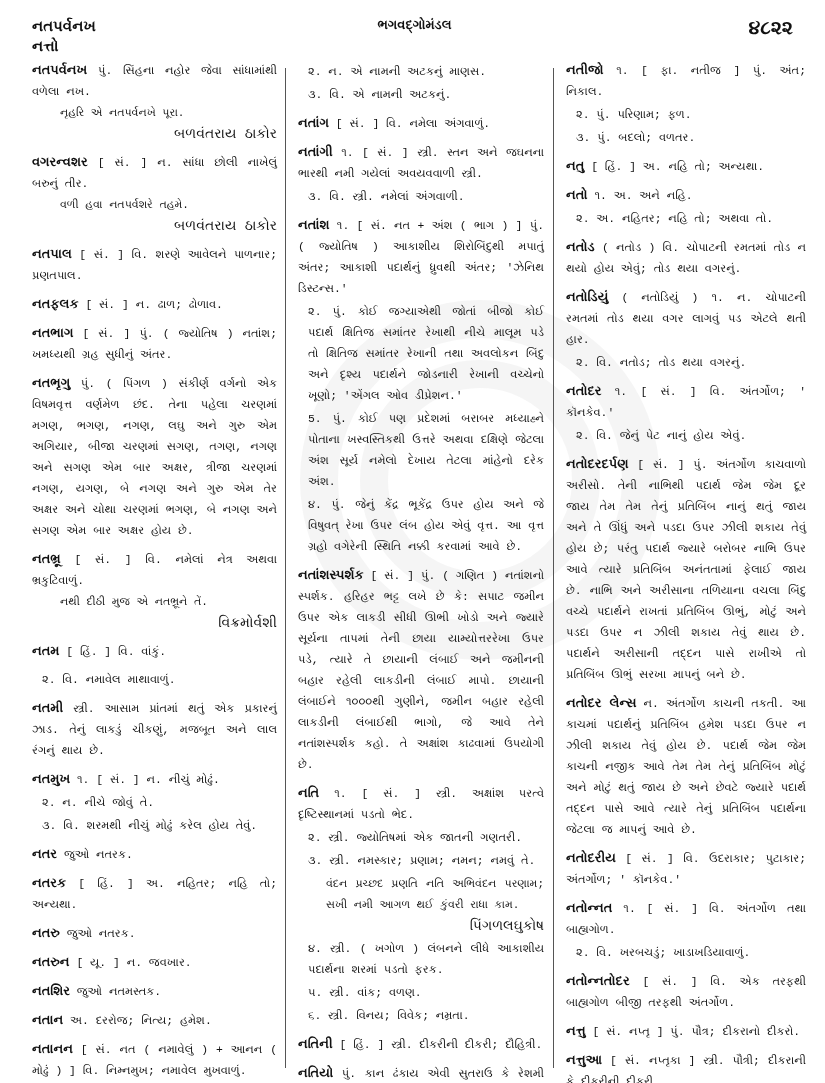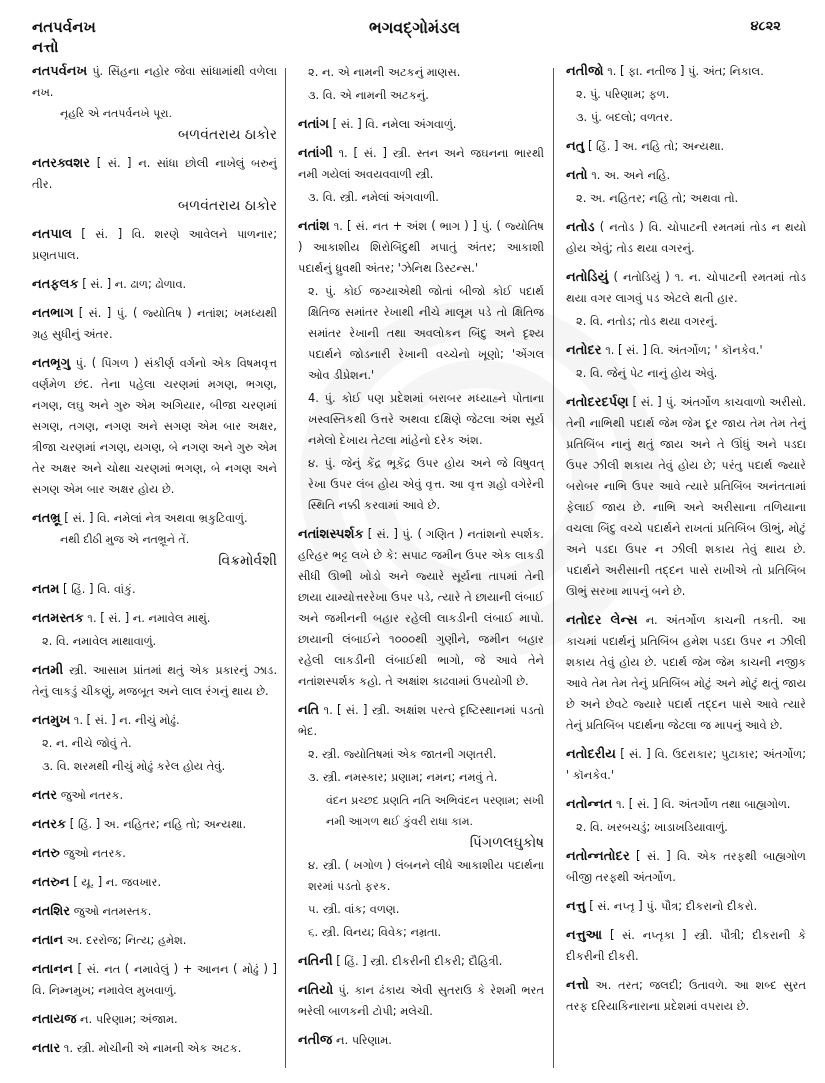--- a/index.html
+++ b/index.html
@@ -1,24 +1,24 @@
 <!DOCTYPE html>
 <html><head>
 <meta charset="utf-8">
 <style>
   html,body{margin:0;padding:0;background:#ffffff;}
   body{width:825px;height:1083px;overflow:hidden;position:relative;font-family:"DejaVu Sans",sans-serif;color:#111;}
-  .page{position:absolute;left:0;top:0;width:825px;height:1083px;}
+  .page{position:absolute;left:0;top:0;width:825px;height:1083px;font-family:Liberation Mono, monospace;}
   .watermark{position:absolute;left:300px;top:300px;width:360px;height:360px;border-radius:50%;border:38px solid rgba(200,200,200,0.18);box-sizing:border-box;pointer-events:none;}
   .watermark.inner{left:360px;top:360px;width:240px;height:240px;border-width:28px;}
   .hdr{position:absolute;top:18px;left:32px;right:28px;height:36px;}
   .hdr .guide-top{position:absolute;left:0;top:0;font-size:15px;font-weight:bold;}
   .hdr .guide-bottom{position:absolute;left:0;top:20px;font-size:15px;font-weight:bold;}
-  .hdr .title{position:absolute;left:0;right:0;top:0;text-align:center;font-size:16px;font-weight:bold;}
-  .hdr .pageno{position:absolute;right:16px;top:0;font-size:13px;font-weight:bold;}
+  .hdr .title{position:absolute;left:0;right:0;top:0;text-align:center;font-size:13px;font-weight:bold;}
+  .hdr .pageno{position:absolute;right:4px;top:0;font-size:19px;font-weight:bold;}
   .col{position:absolute;top:60px;font-size:11.4px;line-height:21px;}
   .col1{left:32px;width:245px;}
   .col2{left:298px;width:246px;}
   .col3{left:566px;width:240px;}
   .rule{position:absolute;top:68px;width:1px;background:#555;}
   .rule1{left:285px;height:1000px;}
   .rule2{left:553px;height:1000px;}
   .entry{margin:0 0 7px 0;text-align:justify;}
   .hw{font-weight:bold;font-size:13px;}
   .sub{padding-left:10px;margin:2px 0;}
@@ -42,21 +42,22 @@
   <div class="rule rule1"></div>
   <div class="rule rule2"></div>
 
   <div class="col col1">
       <div class="entry">
         <div><span class="hw">નતપર્વનખ</span> <span>પું. સિંહના નહોર જેવા સાંધામાંથી વળેલા નખ.</span></div>
         <div class="quote">નૃહરિ એ નતપર્વનખે પૂરા.</div>
         <div class="cite">બળવંતરાય ઠાકોર</div>
       </div>
       <div class="entry">
-        <div><span class="hw">નતરક્વશર</span> <span>[ સં. ] ન. સાંધા છોલી નાખેલું બરુનું તીર.</span></div>
+        <div><span class="hw">વગરન્વશર</span> <span>[ સં. ] ન. સાંધા છોલી નાખેલું બરુનું તીર.</span></div>
+        <div class="quote">વળી હવા નતપર્વશરે તહમે.</div>
         <div class="cite">બળવંતરાય ઠાકોર</div>
       </div>
       <div class="entry">
         <div><span class="hw">નતપાલ</span> <span>[ સં. ] વિ. શરણે આવેલને પાળનાર; પ્રણતપાલ.</span></div>
       </div>
       <div class="entry">
         <div><span class="hw">નતફલક</span> <span>[ સં. ] ન. ઢાળ; ઢોળાવ.</span></div>
       </div>
       <div class="entry">
         <div><span class="hw">નતભાગ</span> <span>[ સં. ] પું. ( જ્યોતિષ ) નતાંશ; ખમધ્યથી ગ્રહ સુધીનું અંતર.</span></div>
@@ -66,21 +67,20 @@
       </div>
       <div class="entry">
         <div><span class="hw">નતભ્રૂ</span> <span>[ સં. ] વિ. નમેલાં નેત્ર અથવા ભ્રકુટિવાળું.</span></div>
         <div class="quote">નથી દીઠી મુજ એ નતભ્રૂને તેં.</div>
         <div class="cite">વિક્રમોર્વશી</div>
       </div>
       <div class="entry">
         <div><span class="hw">નતમ</span> <span>[ હિં. ] વિ. વાંકું.</span></div>
       </div>
       <div class="entry">
-        <div><span class="hw">નતમસ્તક</span> <span>૧. [ સં. ] ન. નમાવેલ માથું.</span></div>
         <div class="sub">૨. વિ. નમાવેલ માથાવાળું.</div>
       </div>
       <div class="entry">
         <div><span class="hw">નતમી</span> <span>સ્ત્રી. આસામ પ્રાંતમાં થતું એક પ્રકારનું ઝાડ. તેનું લાકડું ચીકણું, મજબૂત અને લાલ રંગનું થાય છે.</span></div>
       </div>
       <div class="entry">
         <div><span class="hw">નતમુખ</span> <span>૧. [ સં. ] ન. નીચું મોઢું.</span></div>
         <div class="sub">૨. ન. નીચે જોવું તે.</div>
         <div class="sub">૩. વિ. શરમથી નીચું મોઢું કરેલ હોય તેવું.</div>
       </div>
@@ -120,21 +120,21 @@
       <div class="entry">
         <div><span class="hw">નતાંગ</span> <span>[ સં. ] વિ. નમેલા અંગવાળું.</span></div>
       </div>
       <div class="entry">
         <div><span class="hw">નતાંગી</span> <span>૧. [ સં. ] સ્ત્રી. સ્તન અને જઘનના ભારથી નમી ગયેલાં અવયવવાળી સ્ત્રી.</span></div>
         <div class="sub">૩. વિ. સ્ત્રી. નમેલાં અંગવાળી.</div>
       </div>
       <div class="entry">
         <div><span class="hw">નતાંશ</span> <span>૧. [ સં. નત + અંશ ( ભાગ ) ] પું. ( જ્યોતિષ ) આકાશીય શિરોબિંદુથી મપાતું અંતર; આકાશી પદાર્થનું ધ્રુવથી અંતર; 'ઝેનિથ ડિસ્ટન્સ.'</span></div>
         <div class="sub">૨. પું. કોઈ જગ્યાએથી જોતાં બીજો કોઈ પદાર્થ ક્ષિતિજ સમાંતર રેખાથી નીચે માલૂમ પડે તો ક્ષિતિજ સમાંતર રેખાની તથા અવલોકન બિંદુ અને દૃશ્ય પદાર્થને જોડનારી રેખાની વચ્ચેનો ખૂણો; 'એંગલ ઓવ ડીપ્રેશન.'</div>
-        <div class="sub">4. પું. કોઈ પણ પ્રદેશમાં બરાબર મધ્યાહ્ને પોતાના ખસ્વસ્તિકથી ઉત્તરે અથવા દક્ષિણે જેટલા અંશ સૂર્ય નમેલો દેખાય તેટલા માંહેનો દરેક અંશ.</div>
+        <div class="sub">5. પું. કોઈ પણ પ્રદેશમાં બરાબર મધ્યાહ્ને પોતાના ખસ્વસ્તિકથી ઉત્તરે અથવા દક્ષિણે જેટલા અંશ સૂર્ય નમેલો દેખાય તેટલા માંહેનો દરેક અંશ.</div>
         <div class="sub">૪. પું. જેનું કેંદ્ર ભૂકેંદ્ર ઉપર હોય અને જે વિષુવત્ રેખા ઉપર લંબ હોય એવું વૃત્ત. આ વૃત્ત ગ્રહો વગેરેની સ્થિતિ નક્કી કરવામાં આવે છે.</div>
       </div>
       <div class="entry">
         <div><span class="hw">નતાંશસ્પર્શક</span> <span>[ સં. ] પું. ( ગણિત ) નતાંશનો સ્પર્શક. હરિહર ભટ્ટ લખે છે કે: સપાટ જમીન ઉપર એક લાકડી સીધી ઊભી ખોડો અને જ્યારે સૂર્યના તાપમાં તેની છાયા યામ્યોત્તરરેખા ઉપર પડે, ત્યારે તે છાયાની લંબાઈ અને જમીનની બહાર રહેલી લાકડીની લંબાઈ માપો. છાયાની લંબાઈને ૧૦૦૦થી ગુણીને, જમીન બહાર રહેલી લાકડીની લંબાઈથી ભાગો, જે આવે તેને નતાંશસ્પર્શક કહો. તે અક્ષાંશ કાઢવામાં ઉપયોગી છે.</span></div>
       </div>
       <div class="entry">
         <div><span class="hw">નતિ</span> <span>૧. [ સં. ] સ્ત્રી. અક્ષાંશ પરત્વે દૃષ્ટિસ્થાનમાં પડતો ભેદ.</span></div>
         <div class="sub">૨. સ્ત્રી. જ્યોતિષમાં એક જાતની ગણતરી.</div>
         <div class="sub">૩. સ્ત્રી. નમસ્કાર; પ્રણામ; નમન; નમવું તે.</div>
         <div class="quote">વંદન પ્રચ્છદ પ્રણતિ નતિ અભિવંદન પરણામ; સખી નમી આગળ થઈ કુંવરી રાધા કામ.</div>

